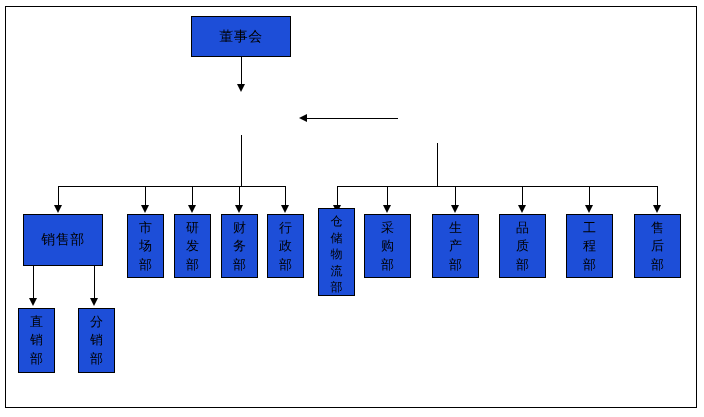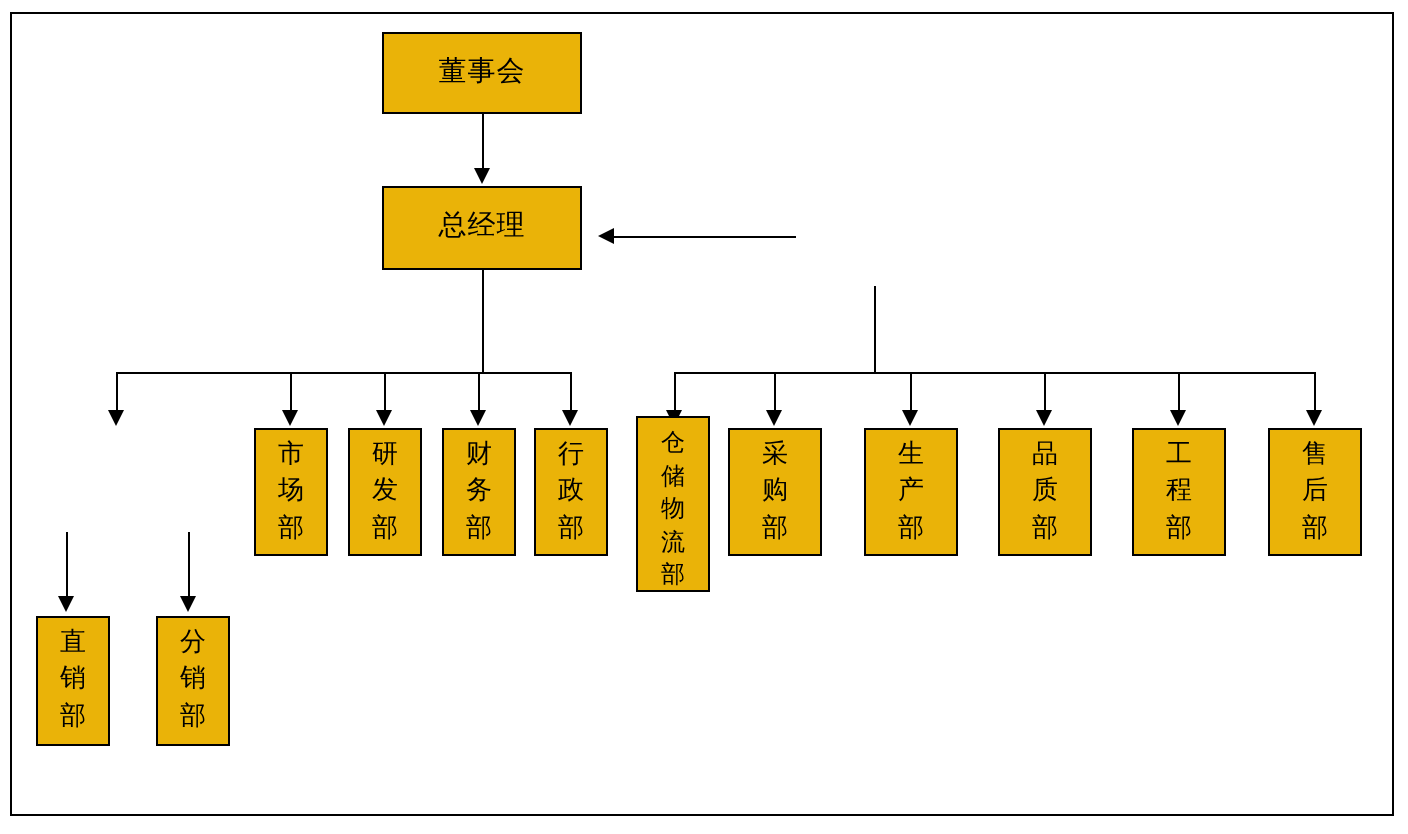--- a/index.html
+++ b/index.html
@@ -23,21 +23,21 @@
     top: 6px;
     width: 692px;
     height: 402px;
     border: 1.5px solid #000000;
     box-sizing: border-box;
   }
   .node {
     position: absolute;
     border: 1.3px solid #000000;
     box-sizing: border-box;
-    background: #eab308;
+    background: #1d4ed8;
     display: flex;
     align-items: center;
     justify-content: center;
     color: #000000;
     z-index: 3;
   }
   .node .label {
     display: block;
     text-align: center;
     line-height: 1.12;
@@ -150,25 +150,25 @@
   <div class="vline" style="left:33px; top:266px; height:33px;"></div>
   <div class="arrowdown" style="left:28.5px; top:298px;"></div>
 
   <div class="vline" style="left:94px; top:266px; height:33px;"></div>
   <div class="arrowdown" style="left:89.5px; top:298px;"></div>
 
   <div class="node horiz" style="left:191px; top:16px; width:100px; height:41px;">
     <span class="label">董事会</span>
   </div>
 
-  <div class="node horiz" style="left:191px; top:93px; width:100px; height:42px;">
-    <span class="label">总经理</span>
-  </div>
-
-
+
+
+  <div class="node horiz" style="left:23px; top:214px; width:80px; height:52px;">
+    <span class="label">销售部</span>
+  </div>
 
   <div class="node vert" style="left:127px; top:214px; width:37px; height:64px;">
     <span class="label">市
 场
 部</span>
   </div>
 
   <div class="node vert" style="left:174px; top:214px; width:37px; height:64px;">
     <span class="label">研
 发

